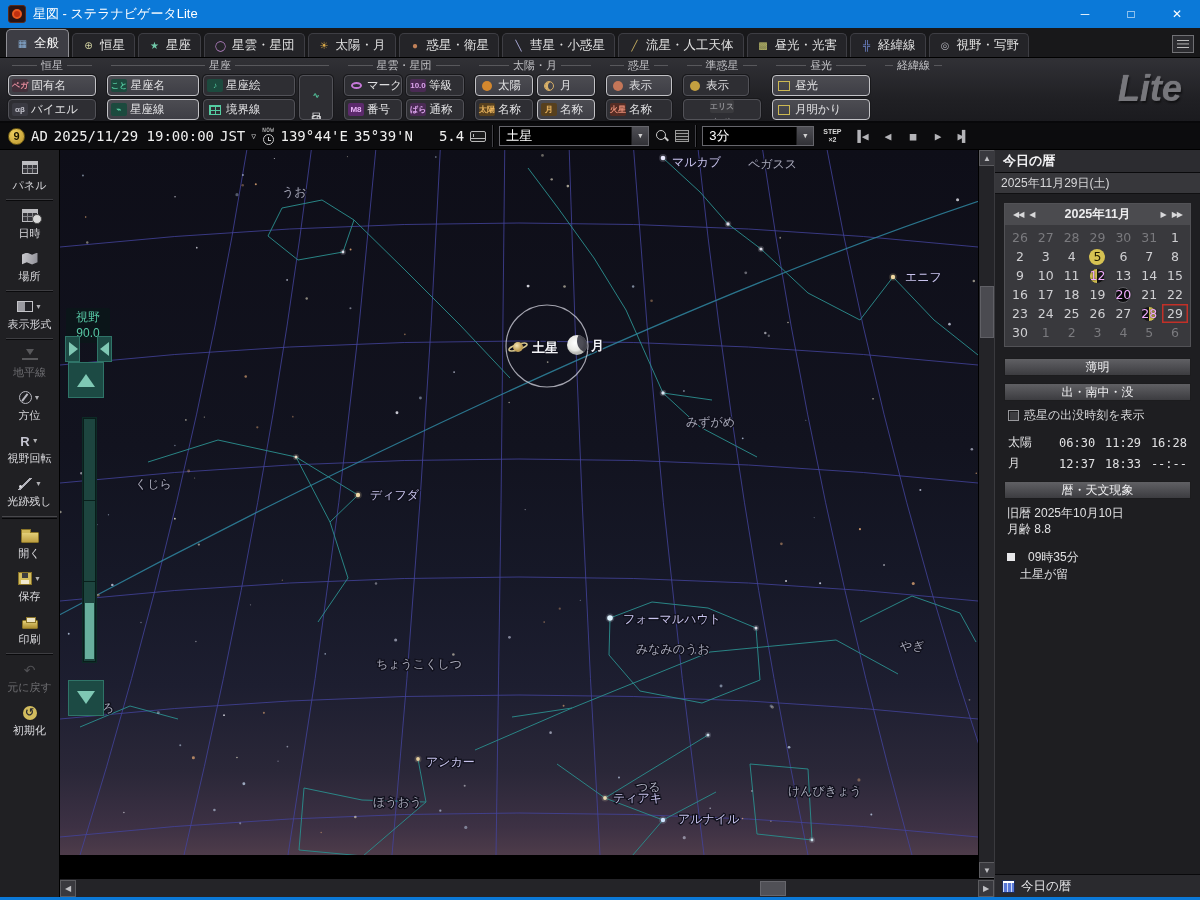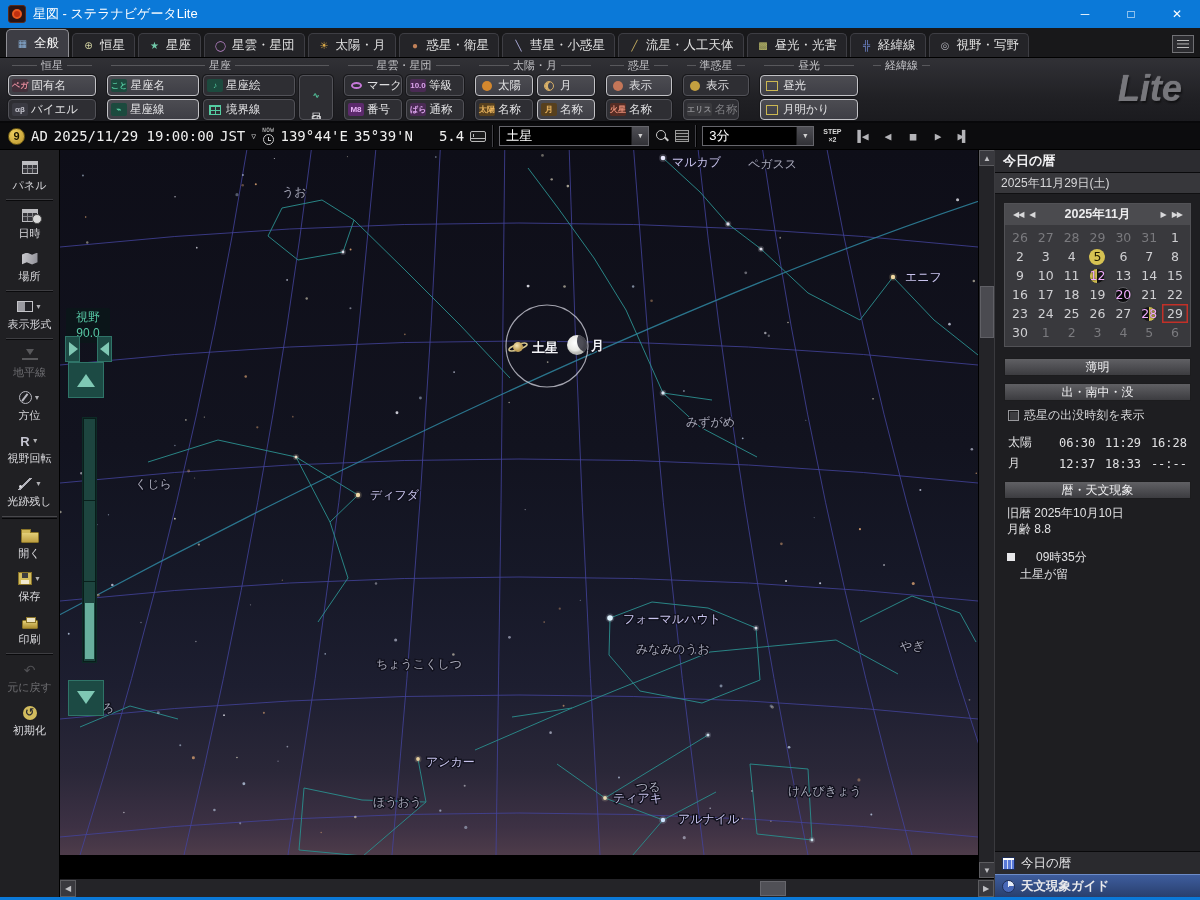--- a/index.html
+++ b/index.html
@@ -184,21 +184,21 @@
     display:flex;align-items:center;justify-content:center;font-size:12px;color:#f0f0f2}
   .twirow{display:flex;justify-content:center;gap:7px;padding:5px 0 1px;font-size:12px;color:#d8d8da}
   .twirow a{color:#fff;text-decoration:underline}
   .chkrow{display:flex;align-items:center;gap:5px;margin:6px 0 2px 13px;font-size:12px;color:#d8d8da}
   .chk{width:11px;height:11px;background:#3c3c40;border:1px solid #98989c;box-shadow:inset 1px 1px 0 #1a1a1c}
   .ephem{margin:6px 13px 0;font-size:12px}
   .ephem .erow{display:flex;height:21px;align-items:center}
   .ephem .ename{width:44px;font-family:"Liberation Sans",sans-serif}
   .ephem .et{width:49px;text-align:right;font-family:"DejaVu Sans Mono",monospace;font-size:12px}
   .phen{margin:6px 12px 0;font-size:12px;line-height:1.35;color:#e0e0e2}
-  .phen .ev{margin-top:12px;display:flex;align-items:center;gap:21px}
+  .phen .ev{margin-top:12px;display:flex;align-items:center;gap:13px}
   .phen .sq{width:8px;height:8px;background:#e8e8ea;display:inline-block}
   .phen .evname{margin-left:13px}
   .sb-bottom{margin-top:auto}
   .sb-bar{height:23px;display:flex;align-items:center;gap:6px;padding-left:7px;font-size:12.5px;
     background:#2a2a2e;border-top:1px solid #09090b;color:#e8e8ea}
   .sb-bar.active{background:linear-gradient(#3e5d9e,#293f6d);border-top:1px solid #6d8cc8;font-weight:bold}
   .ic-cal2{width:13px;height:13px;background:#5878d8;border:1px solid #1c2c58;
     background-image:linear-gradient(#fff 2px,transparent 2px),linear-gradient(90deg,rgba(255,255,255,.7) 1px,transparent 1px);
     background-size:100% 100%,4px 100%}
   .ic-guide{width:13px;height:13px;border-radius:50%;background:conic-gradient(#e8eef8 0 90deg,#4868b8 90deg 360deg);border:1px solid #203058}
@@ -407,21 +407,21 @@
         <span>準惑星</span>
       </div>
       <div class="rg-body">
         <div class="rcol">
           <button class="rbtn" style="width: 66px;">
             <span class="ric">
               <span class="dot" style="background: rgb(196, 160, 64);"></span>
             </span>
             <span class="">表示</span>
           </button>
-          <button class="rbtn disabled" style="width: 56px;">
+          <button class="rbtn disabled" style="width: 78px; flex-direction: column;">
             <span class="ric" style="background: rgb(58, 58, 62); color: rgb(142, 142, 146);">エリス</span>
             <span class="">名称</span>
           </button>
         </div>
       </div>
     </div>
     <div class="rgroup">
       <div class="rg-head">
         <span>昼光</span>
       </div>
@@ -1022,20 +1022,16 @@
         <span class="sq"></span>
         <span>09時35分</span>
       </div>
       <div class="evname">土星が留</div>
     </div>
     <div class="sb-bottom" id="sbbottom">
         <div class="sb-bar">
           <span class="ic-cal2"></span>
           <span>今日の暦</span>
         </div>
-        <div class="sb-bar active">
-          <span class="ic-guide"></span>
-          <span>天文現象ガイド</span>
-        </div>
       </div>
   </div>
 </div>
 <div class="winbottom"></div>
 
 </body></html>

